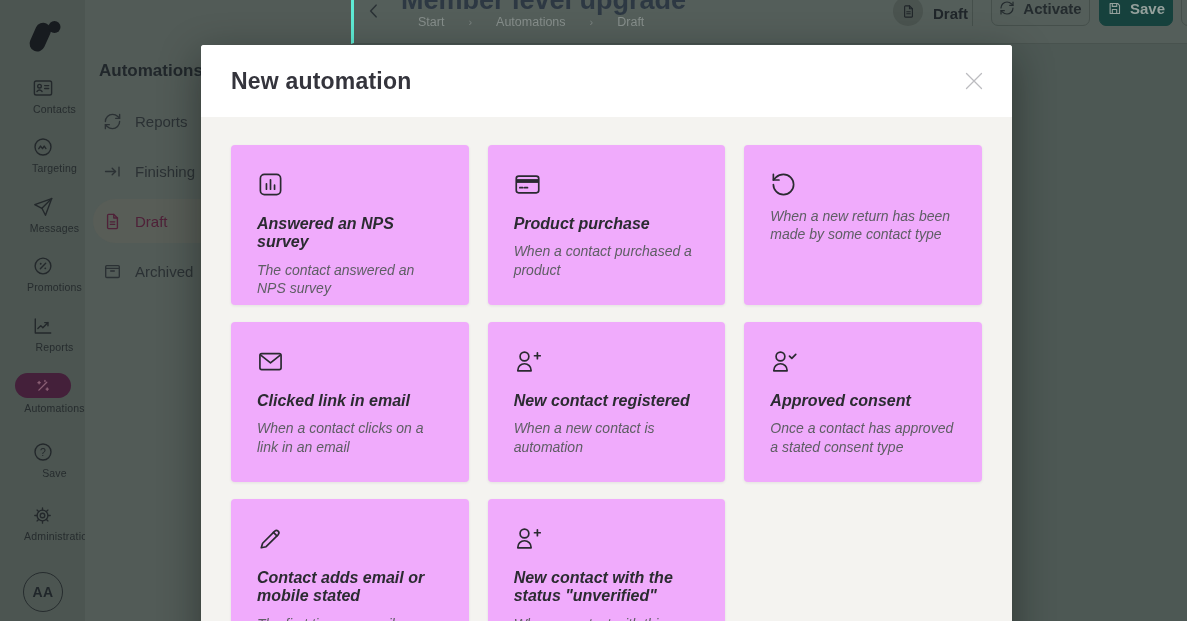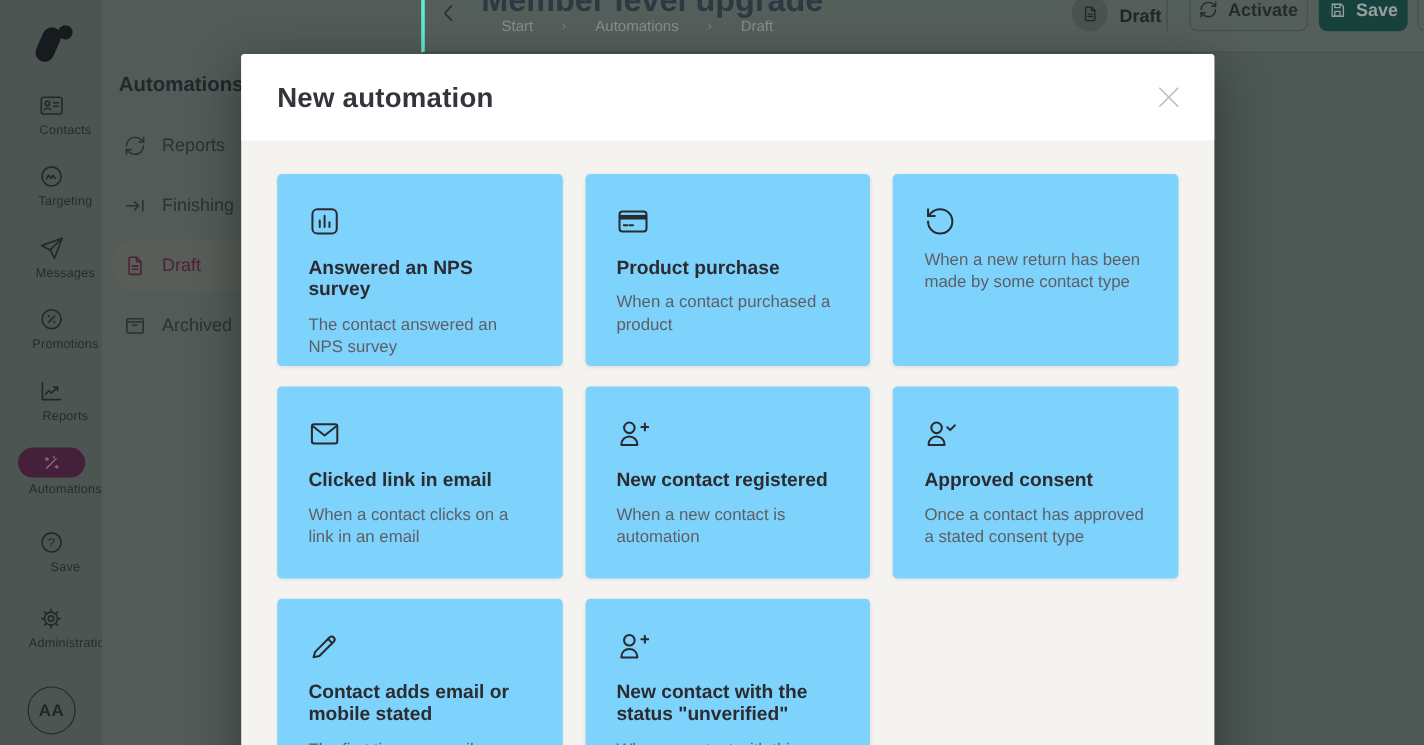--- a/index.html
+++ b/index.html
@@ -54,22 +54,22 @@
   
   .backdrop { position:absolute; inset:0; z-index:5; background:transparent; }
   .modal { position:absolute; left:201px; top:45px; width:811px; height:640px; z-index:10;
            background:#f4f3f0; border-radius:3px; box-shadow:0 12px 40px rgba(10,15,14,.45); overflow:hidden; }
   .modal-header { height:72px; background:#ffffff; display:flex; align-items:center;
                   justify-content:space-between; padding:0 28px 0 30px; }
   .modal-title { font-size:23px; font-weight:600; color:#34343c; letter-spacing:.2px; }
   .modal-close { width:20px; height:20px; cursor:pointer; }
   .modal-body { padding:28px 30px; display:grid; grid-template-columns:repeat(3,1fr);
                 column-gap:19px; row-gap:17px; }
-  .card { background:#7dd3fc; border-radius:4px; height:160px; padding:26px 26px 0;
-          box-shadow:0 1px 3px rgba(25,25,35,.08); cursor:pointer; }
+  .card { background:#f0abfc; border-radius:4px; height:160px; padding:26px 26px 0;
+          box-shadow:0 1px 3px rgba(25,25,35,.08); cursor:pointer;font-style:italic; }
   .card-icon { color:#2a2a30; }
   .card h3 { margin-top:17px; font-size:16px; font-weight:bold; color:#2b2b31; line-height:1.15; }
   .card p { margin-top:9px; font-size:14px; color:#5e5e64; line-height:1.32; }
 </style>
 </head>
 <body>
 
 <div class="app">
 
   <aside class="sidebar">

